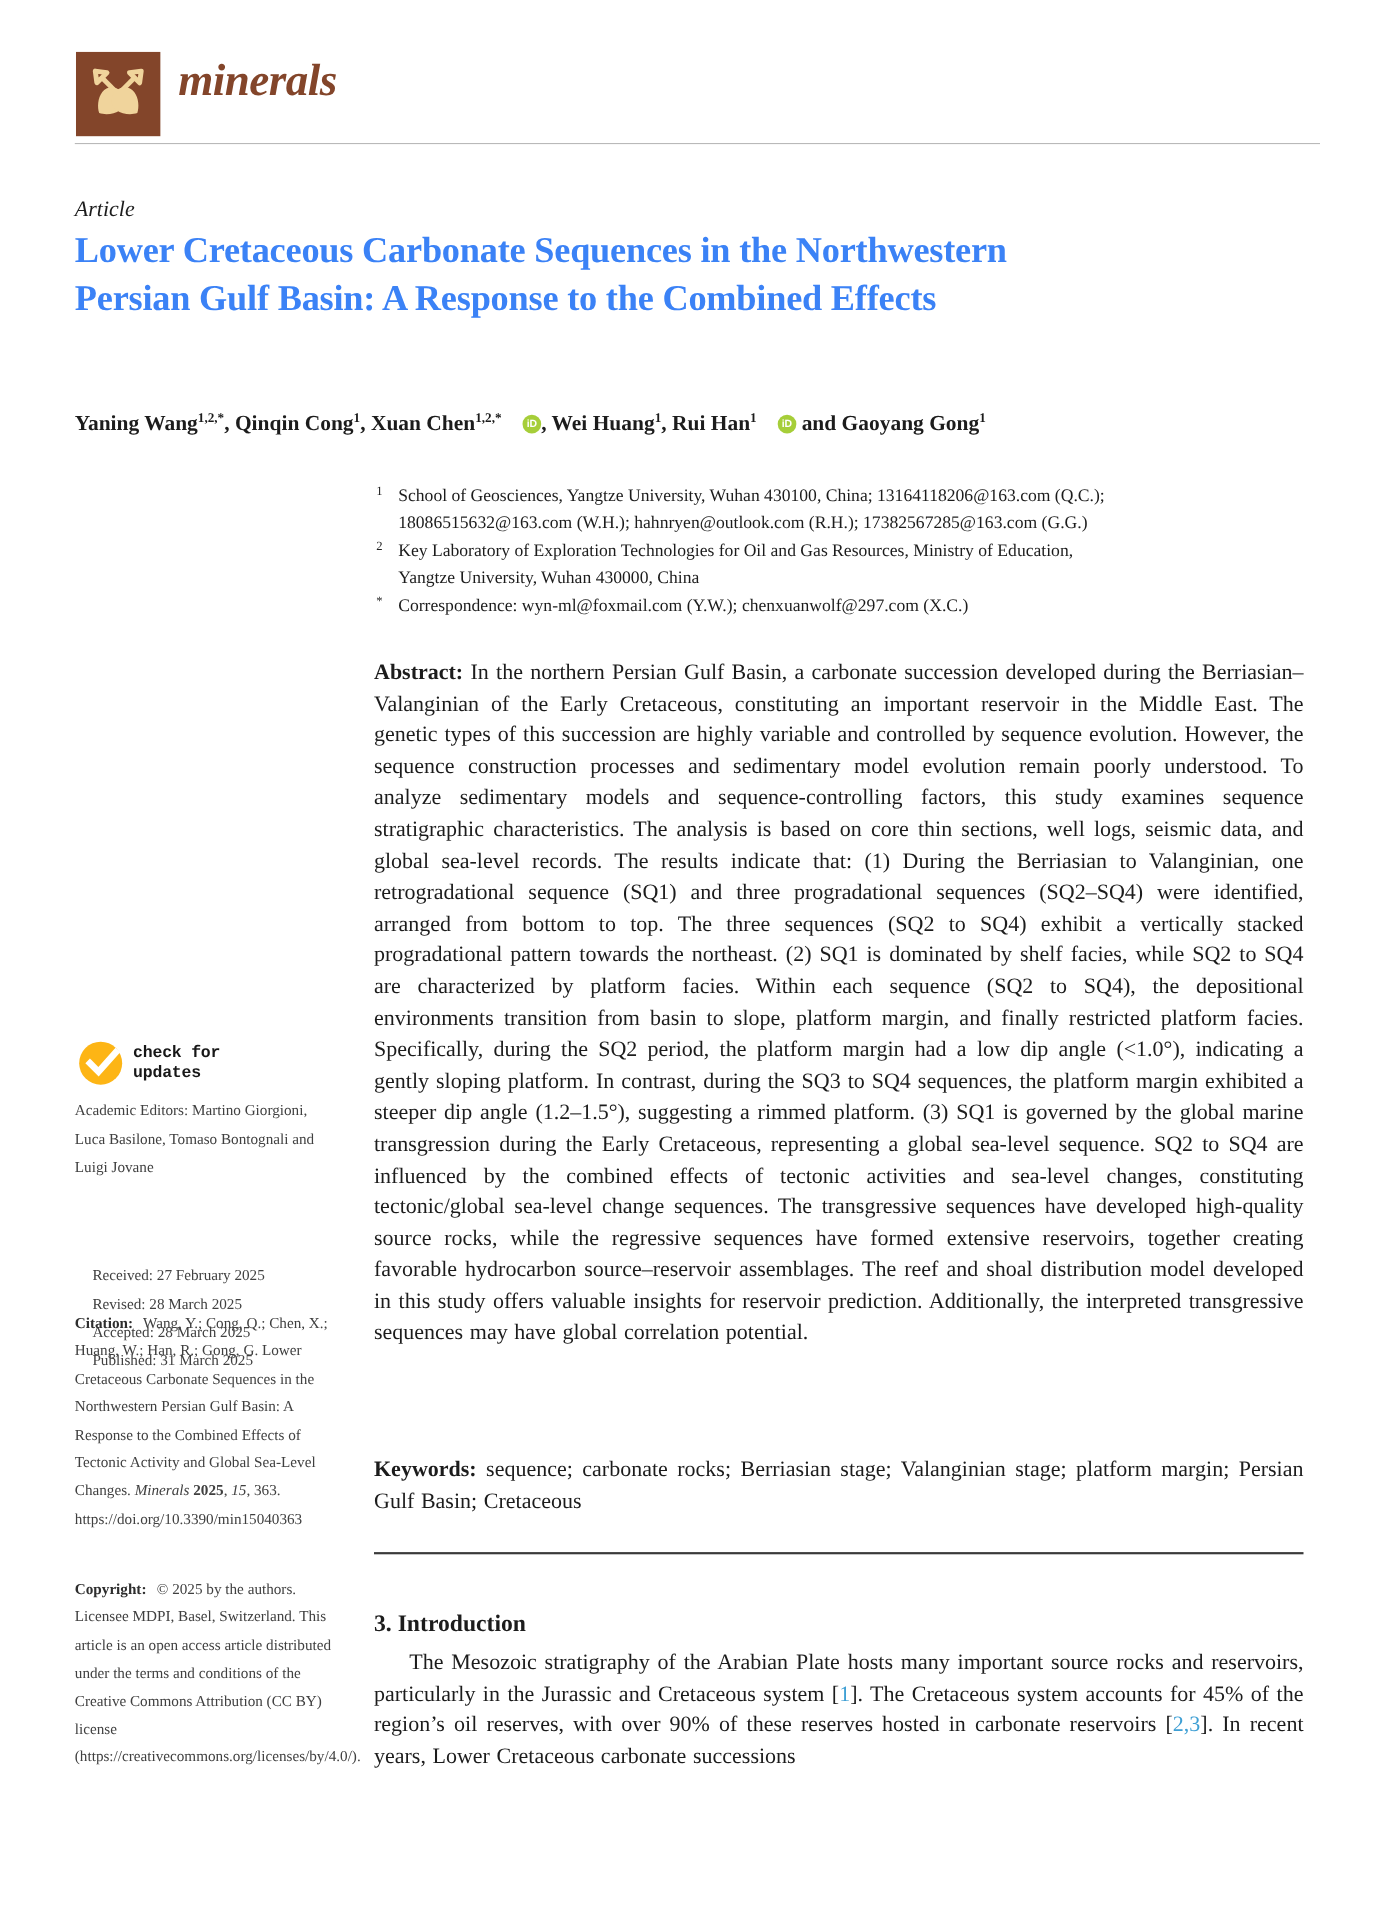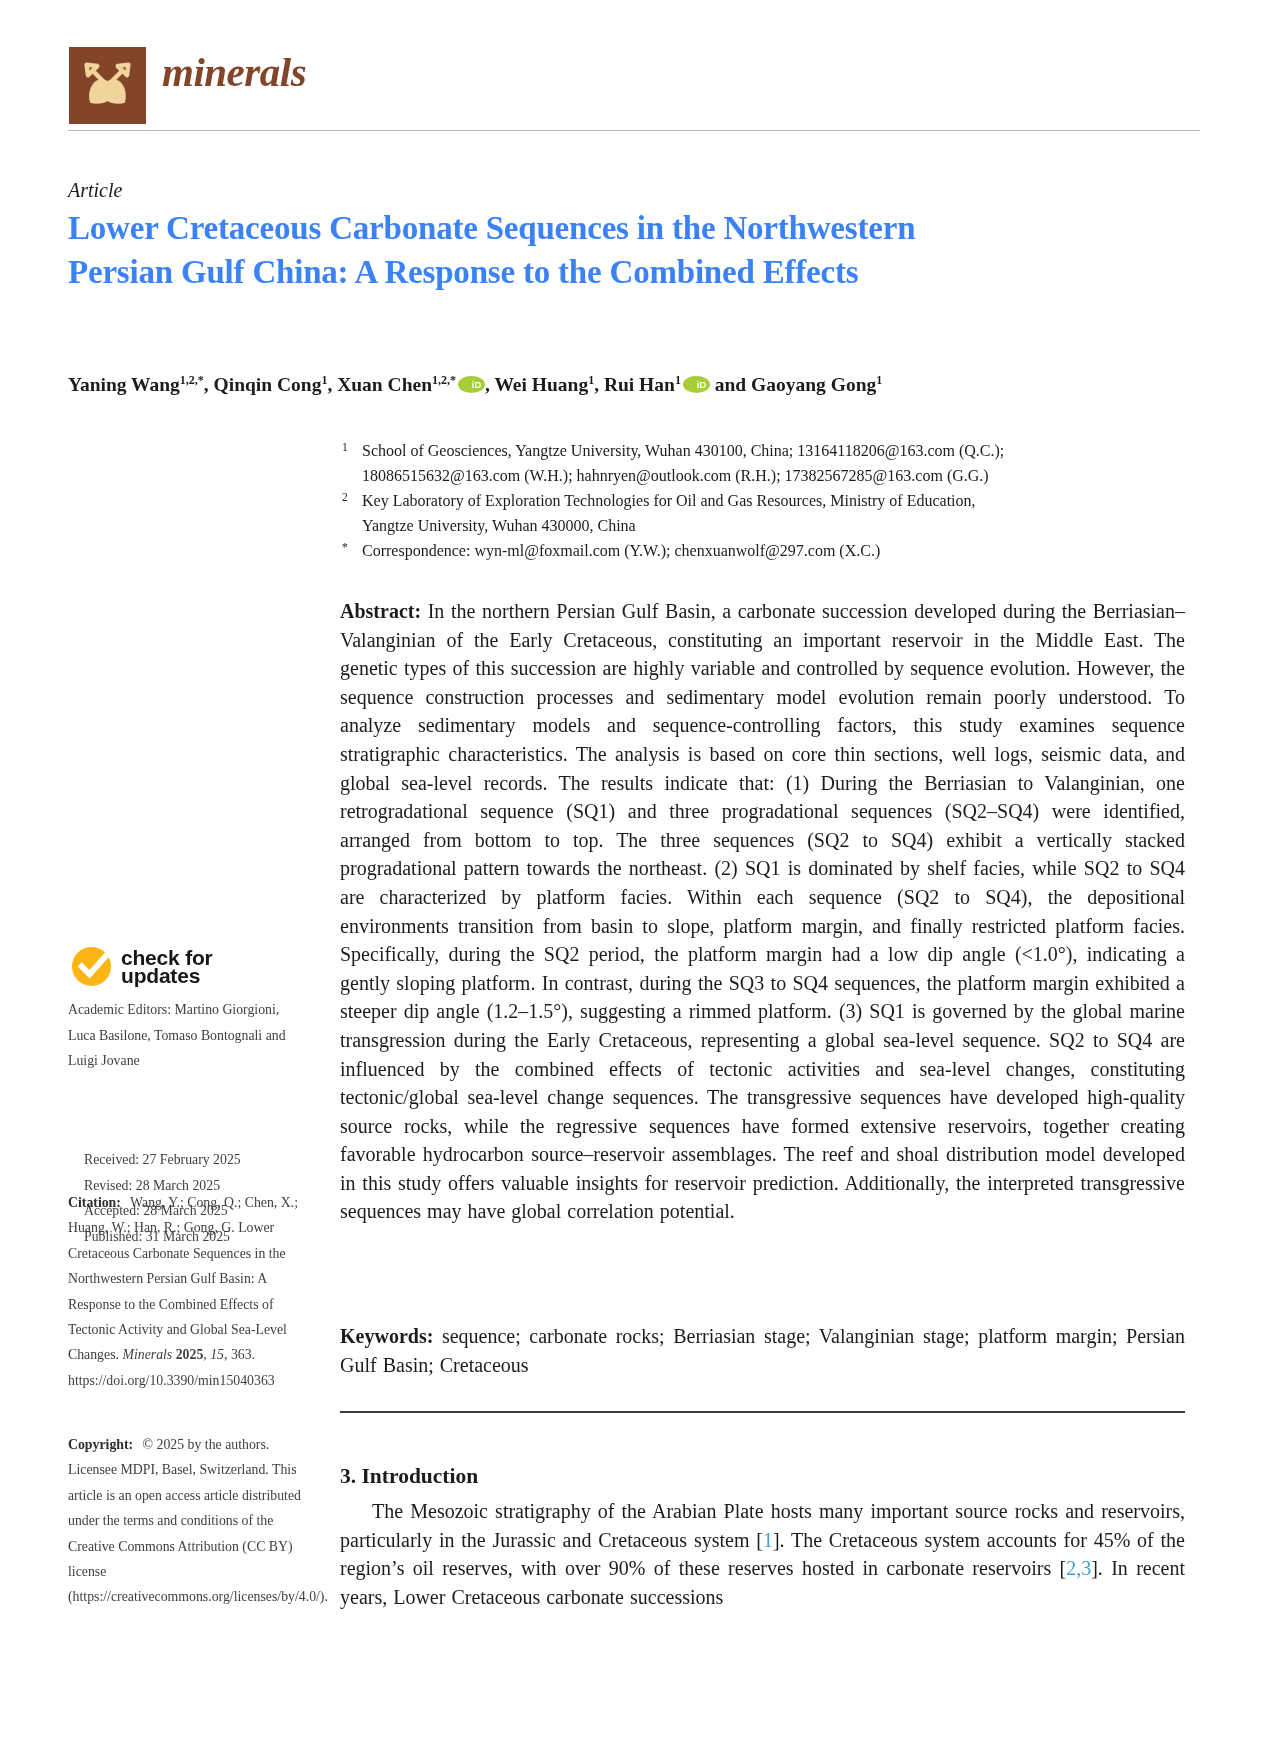--- a/index.html
+++ b/index.html
@@ -25,43 +25,43 @@
             color:var(--brand-brown);letter-spacing:-0.5px;line-height:1;}
   .header-rule{position:absolute;left:68px;top:130px;width:1132px;height:1px;background:var(--rule-gray);}
 
   .article-type{position:absolute;left:68px;top:179px;font-size:20px;font-style:italic;text-align:center;}
   .title{position:absolute;left:68px;top:206px;width:1060px;font-size:33px;font-weight:700;
          line-height:44px;color:#3b82f6;letter-spacing:-0.2px;}
   .authors{position:absolute;left:68px;top:372px;font-size:19.5px;font-weight:700;white-space:nowrap;}
   .authors sup{font-size:12px;font-weight:700;}
   .orcid{display:inline-block;width:17px;height:17px;border-radius:50%;background:var(--orcid-green);
          color:#fff;font-family:"Liberation Sans",sans-serif;font-weight:700;font-size:9.5px;
-         line-height:17px;text-align:center;vertical-align:3px;margin-left:2px;padding-left:10px;}
+         line-height:17px;text-align:center;vertical-align:3px;margin-left:19px;}
 
   
   .affiliations{position:absolute;left:340px;top:438px;font-size:16px;line-height:25px;}
   .aff{position:relative;padding-left:22px;}
   .aff-marker{position:absolute;left:2px;top:-3px;font-size:11.5px;}
 
   
   .abstract{position:absolute;left:340px;top:597px;width:845px;font-size:20px;line-height:28.6px;
             text-align:justify;word-spacing:0.05em;}
   .keywords{position:absolute;left:340px;top:1322px;width:845px;font-size:20px;line-height:28.6px;
             text-align:justify;word-spacing:0.05em;}
   .kw-rule{position:absolute;left:340px;top:1411px;width:845px;height:2px;background:#3A3A3A;}
   .sec-heading{position:absolute;left:340px;top:1464px;font-size:21.5px;font-weight:700;}
   .intro{position:absolute;left:340px;top:1497px;width:845px;font-size:20px;line-height:28.6px;
          text-align:justify;text-indent:32px;word-spacing:0.05em;}
   .ref{color:var(--link-blue);}
 
   
   .crossmark{position:absolute;left:71px;top:945px;display:flex;align-items:center;cursor:pointer;}
   .crossmark svg{overflow:visible;}
-  .crossmark-text{margin-left:7px;font-family:Liberation Sans, sans-serif;font-weight:700;
-                  font-size:21px;line-height:17.5px;letter-spacing:-0.2px;color:#171717;}
+  .crossmark-text{margin-left:7px;font-family:Liberation Mono, monospace;font-weight:700;
+                  font-size:15px;line-height:17.5px;letter-spacing:-0.2px;color:#171717;}
   .side-block{position:absolute;left:68px;width:240px;font-size:13.8px;line-height:25.5px;
               color:var(--side-ink);}
   .editors{top:997px;}
   .dates{top:1147px;margin-left:16px;}
   .citation{top:1190px;line-height:25.4px;}
   .copyright{top:1432px;line-height:25.4px;}
   .side-label{font-weight:700;color:#2E2E2E;margin-right:6px;}
 
   
   .footer-rule{position:absolute;left:68px;top:1671px;width:1132px;height:3px;background:#8F8F8F;}
@@ -88,21 +88,21 @@
       </g>
     </svg>
   </div>
   <div class="wordmark">minerals</div>
   <div class="header-rule"></div>
 
   <div class="article-type">Article</div>
 
   <div class="title">
     <div>Lower Cretaceous Carbonate Sequences in the Northwestern</div>
-    <div>Persian Gulf China: A Response to the Combined Effects</div>
+    <div>Persian Gulf Basin: A Response to the Combined Effects</div>
   </div>
 
   <div class="authors"><span><span>Yaning Wang</span><sup>1,2,*</sup><span>, </span></span><span><span>Qinqin Cong</span><sup>1</sup><span>, </span></span><span><span>Xuan Chen</span><sup>1,2,*</sup><span class="orcid">iD</span><span>, </span></span><span><span>Wei Huang</span><sup>1</sup><span>, </span></span><span><span>Rui Han</span><sup>1</sup><span class="orcid">iD</span><span> and </span></span><span><span>Gaoyang Gong</span><sup>1</sup></span></div>
 
   <div class="affiliations">
     <div class="aff">
       <span class="aff-marker">1</span>
       <div>School of Geosciences, Yangtze University, Wuhan 430100, China; 13164118206@163.com (Q.C.);</div>
       <div>18086515632@163.com (W.H.); hahnryen@outlook.com (R.H.); 17382567285@163.com (G.G.)</div>
     </div>

